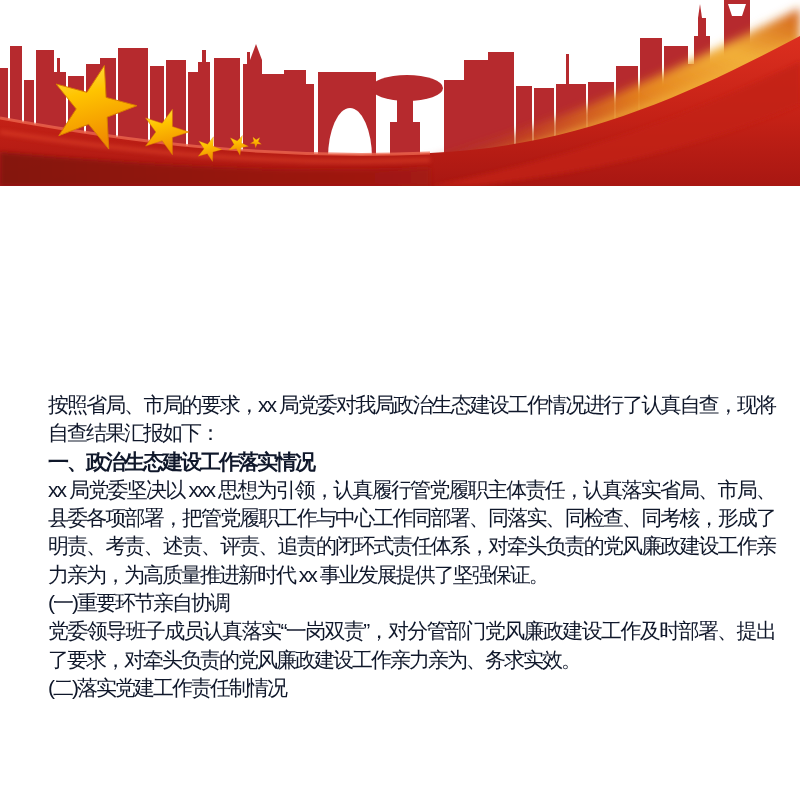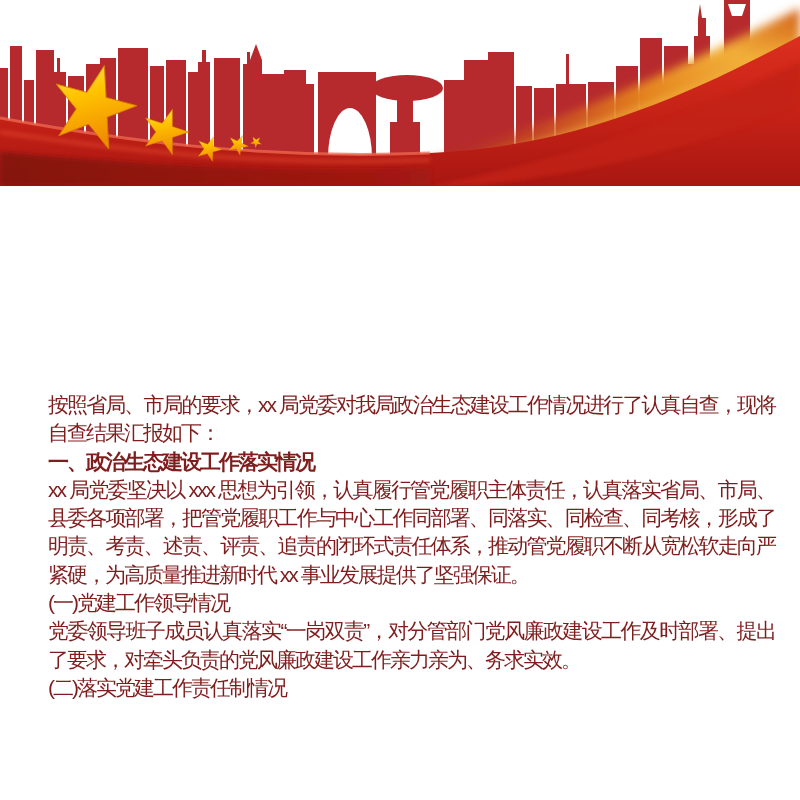--- a/index.html
+++ b/index.html
@@ -21,21 +21,21 @@
     position: absolute;
     top: 391px; left: 48px;
     width: 727px;
   }
   .para {
     margin: 0;
     font-size: 21px;
     line-height: 28.3px;
     letter-spacing: -2px;
     text-align: justify;
-    color: #7f1d1d;
+    color: #0f172a;
     word-break: break-all;
   }
   .para.bold { font-weight: bold; }
 </style>
 </head>
 <body>
 
 <svg class="header-art" viewBox="0 0 800 186" aria-hidden="true">
   <defs>
     <linearGradient id="gRibbon" x1="0" y1="0" x2="0" y2="1">
@@ -143,17 +143,17 @@
     <use href="#star5" transform="translate(165,132) rotate(18) scale(24)"></use>
     <use href="#star5" transform="translate(209,149) rotate(20) scale(13)"></use>
     <use href="#star5" transform="translate(238,145) rotate(25) scale(10.5)"></use>
     <use href="#star5" transform="translate(256,142) rotate(40) scale(6)"></use>
   </g>
 </svg>
 
 <main class="doc">
     <p class="para">按照省局、市局的要求，xx 局党委对我局政治生态建设工作情况进行了认真自查，现将自查结果汇报如下：</p>
     <p class="para bold">一、政治生态建设工作落实情况</p>
-    <p class="para">xx 局党委坚决以 xxx 思想为引领，认真履行管党履职主体责任，认真落实省局、市局、县委各项部署，把管党履职工作与中心工作同部署、同落实、同检查、同考核，形成了明责、考责、述责、评责、追责的闭环式责任体系，推动管党履职不断从宽松软走向严紧硬，为高质量推进新时代 xx 事业发展提供了坚强保证。</p>
-    <p class="para">(一)党建工作领导情况</p>
+    <p class="para">xx 局党委坚决以 xxx 思想为引领，认真履行管党履职主体责任，认真落实省局、市局、县委各项部署，把管党履职工作与中心工作同部署、同落实、同检查、同考核，形成了明责、考责、述责、评责、追责的闭环式责任体系，对牵头负责的党风廉政建设工作亲力亲为，为高质量推进新时代 xx 事业发展提供了坚强保证。</p>
+    <p class="para">(一)重要环节亲自协调</p>
     <p class="para">党委领导班子成员认真落实“一岗双责”，对分管部门党风廉政建设工作及时部署、提出了要求，对牵头负责的党风廉政建设工作亲力亲为、务求实效。</p>
     <p class="para">(二)落实党建工作责任制情况</p>
   </main>
 
 </body></html>

